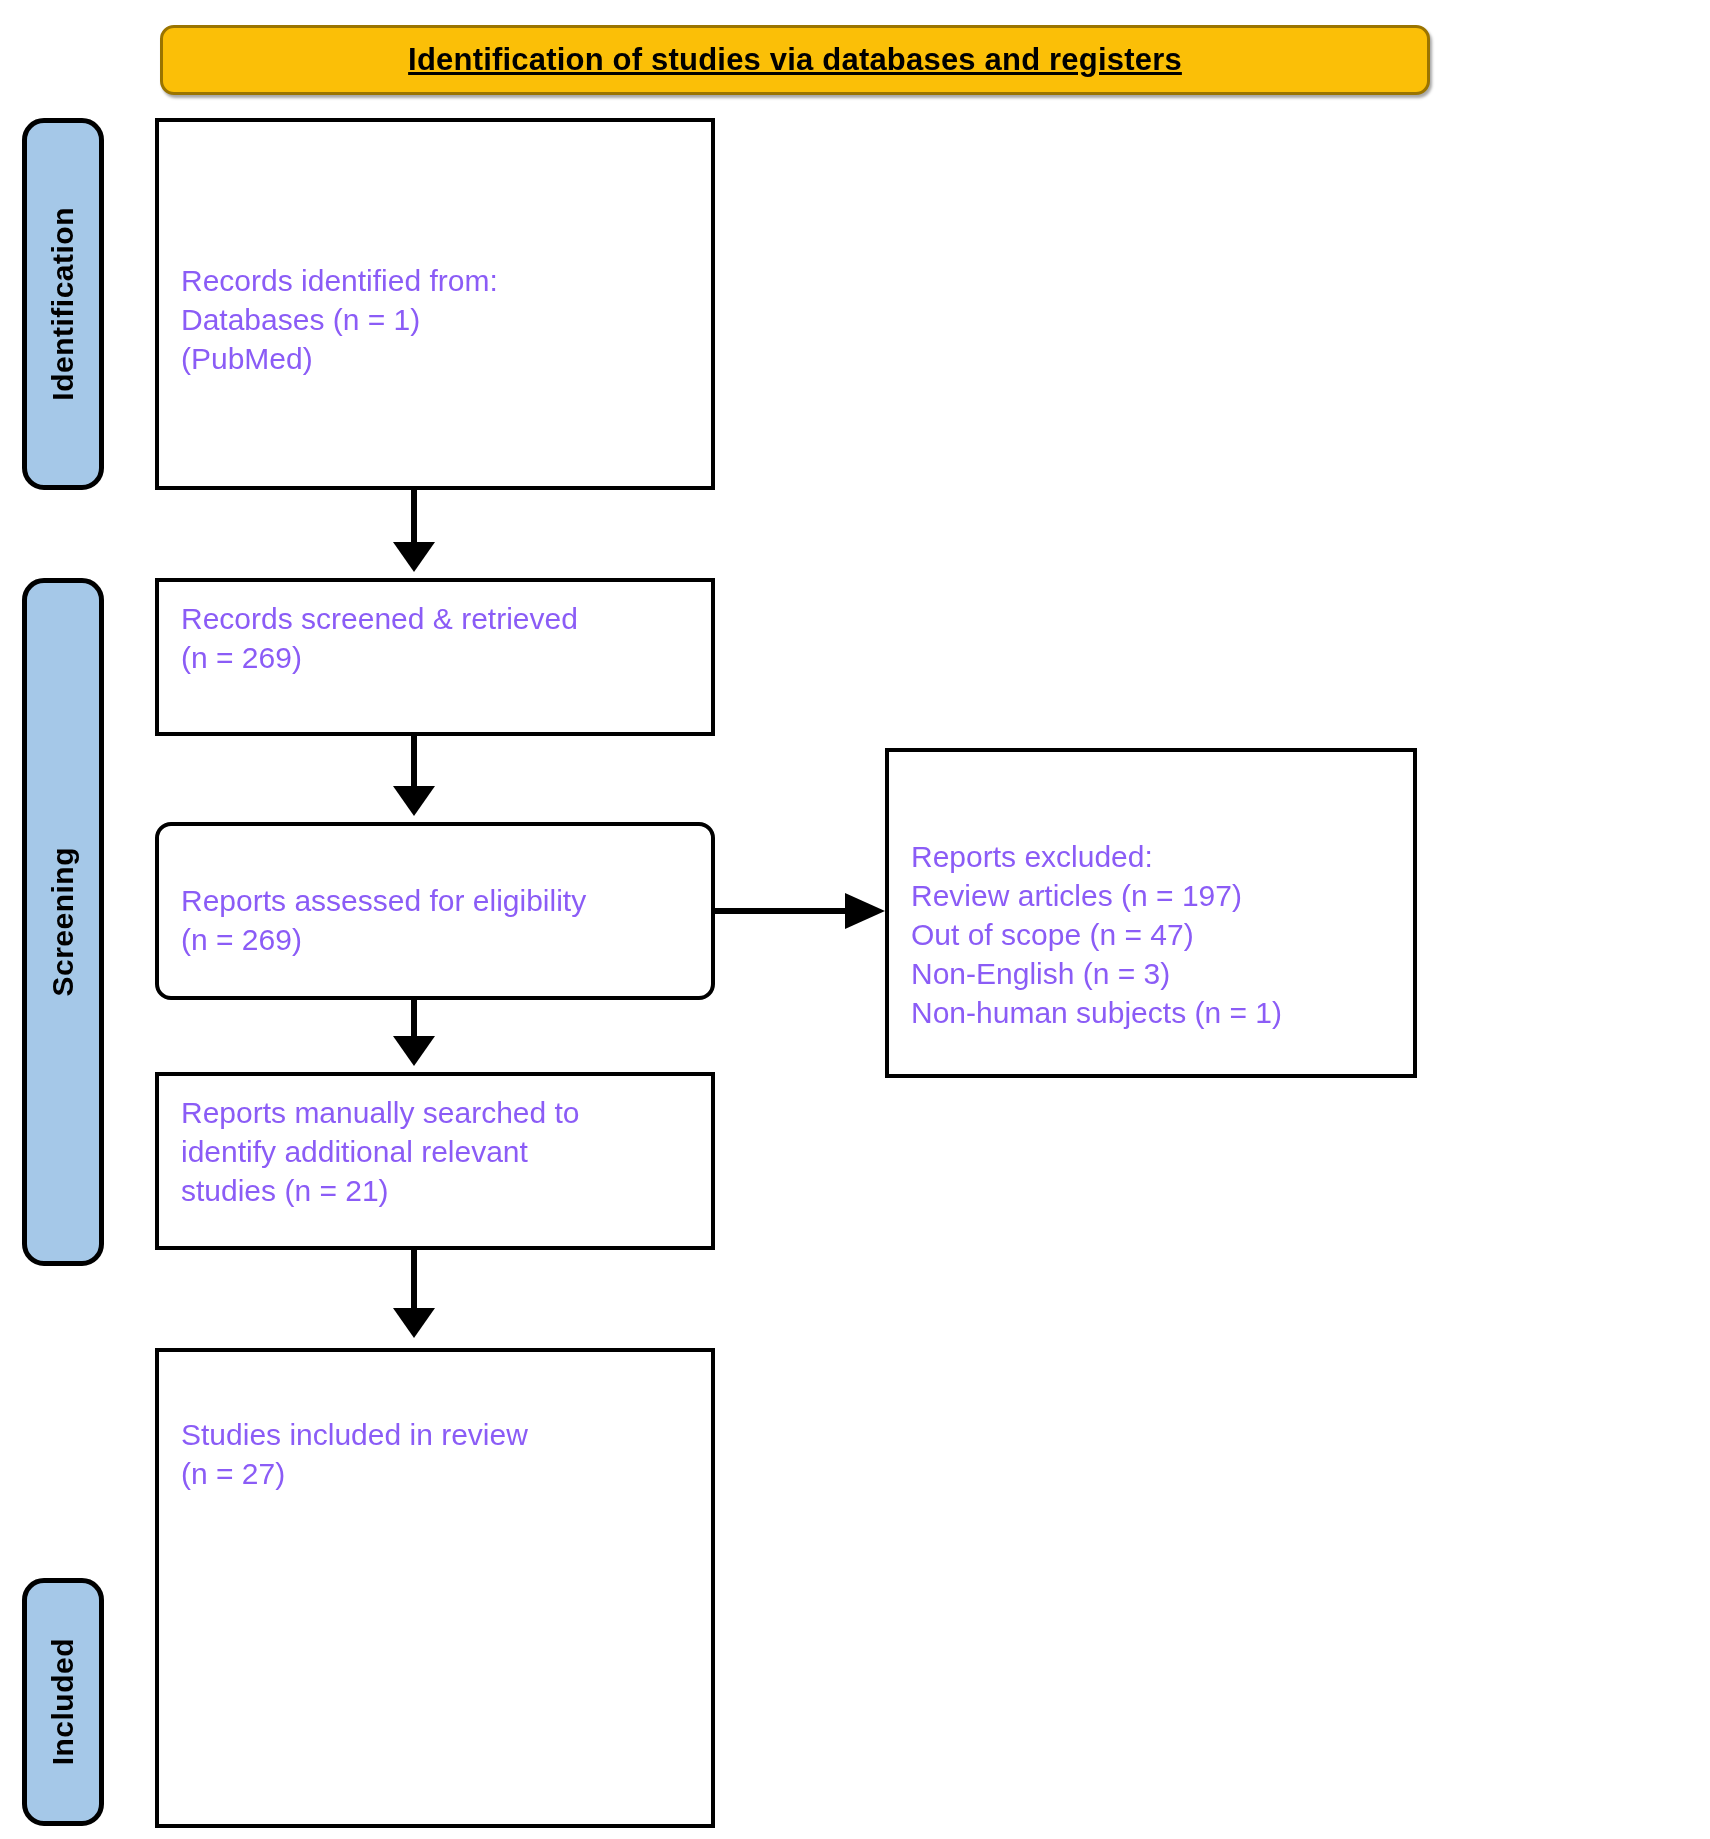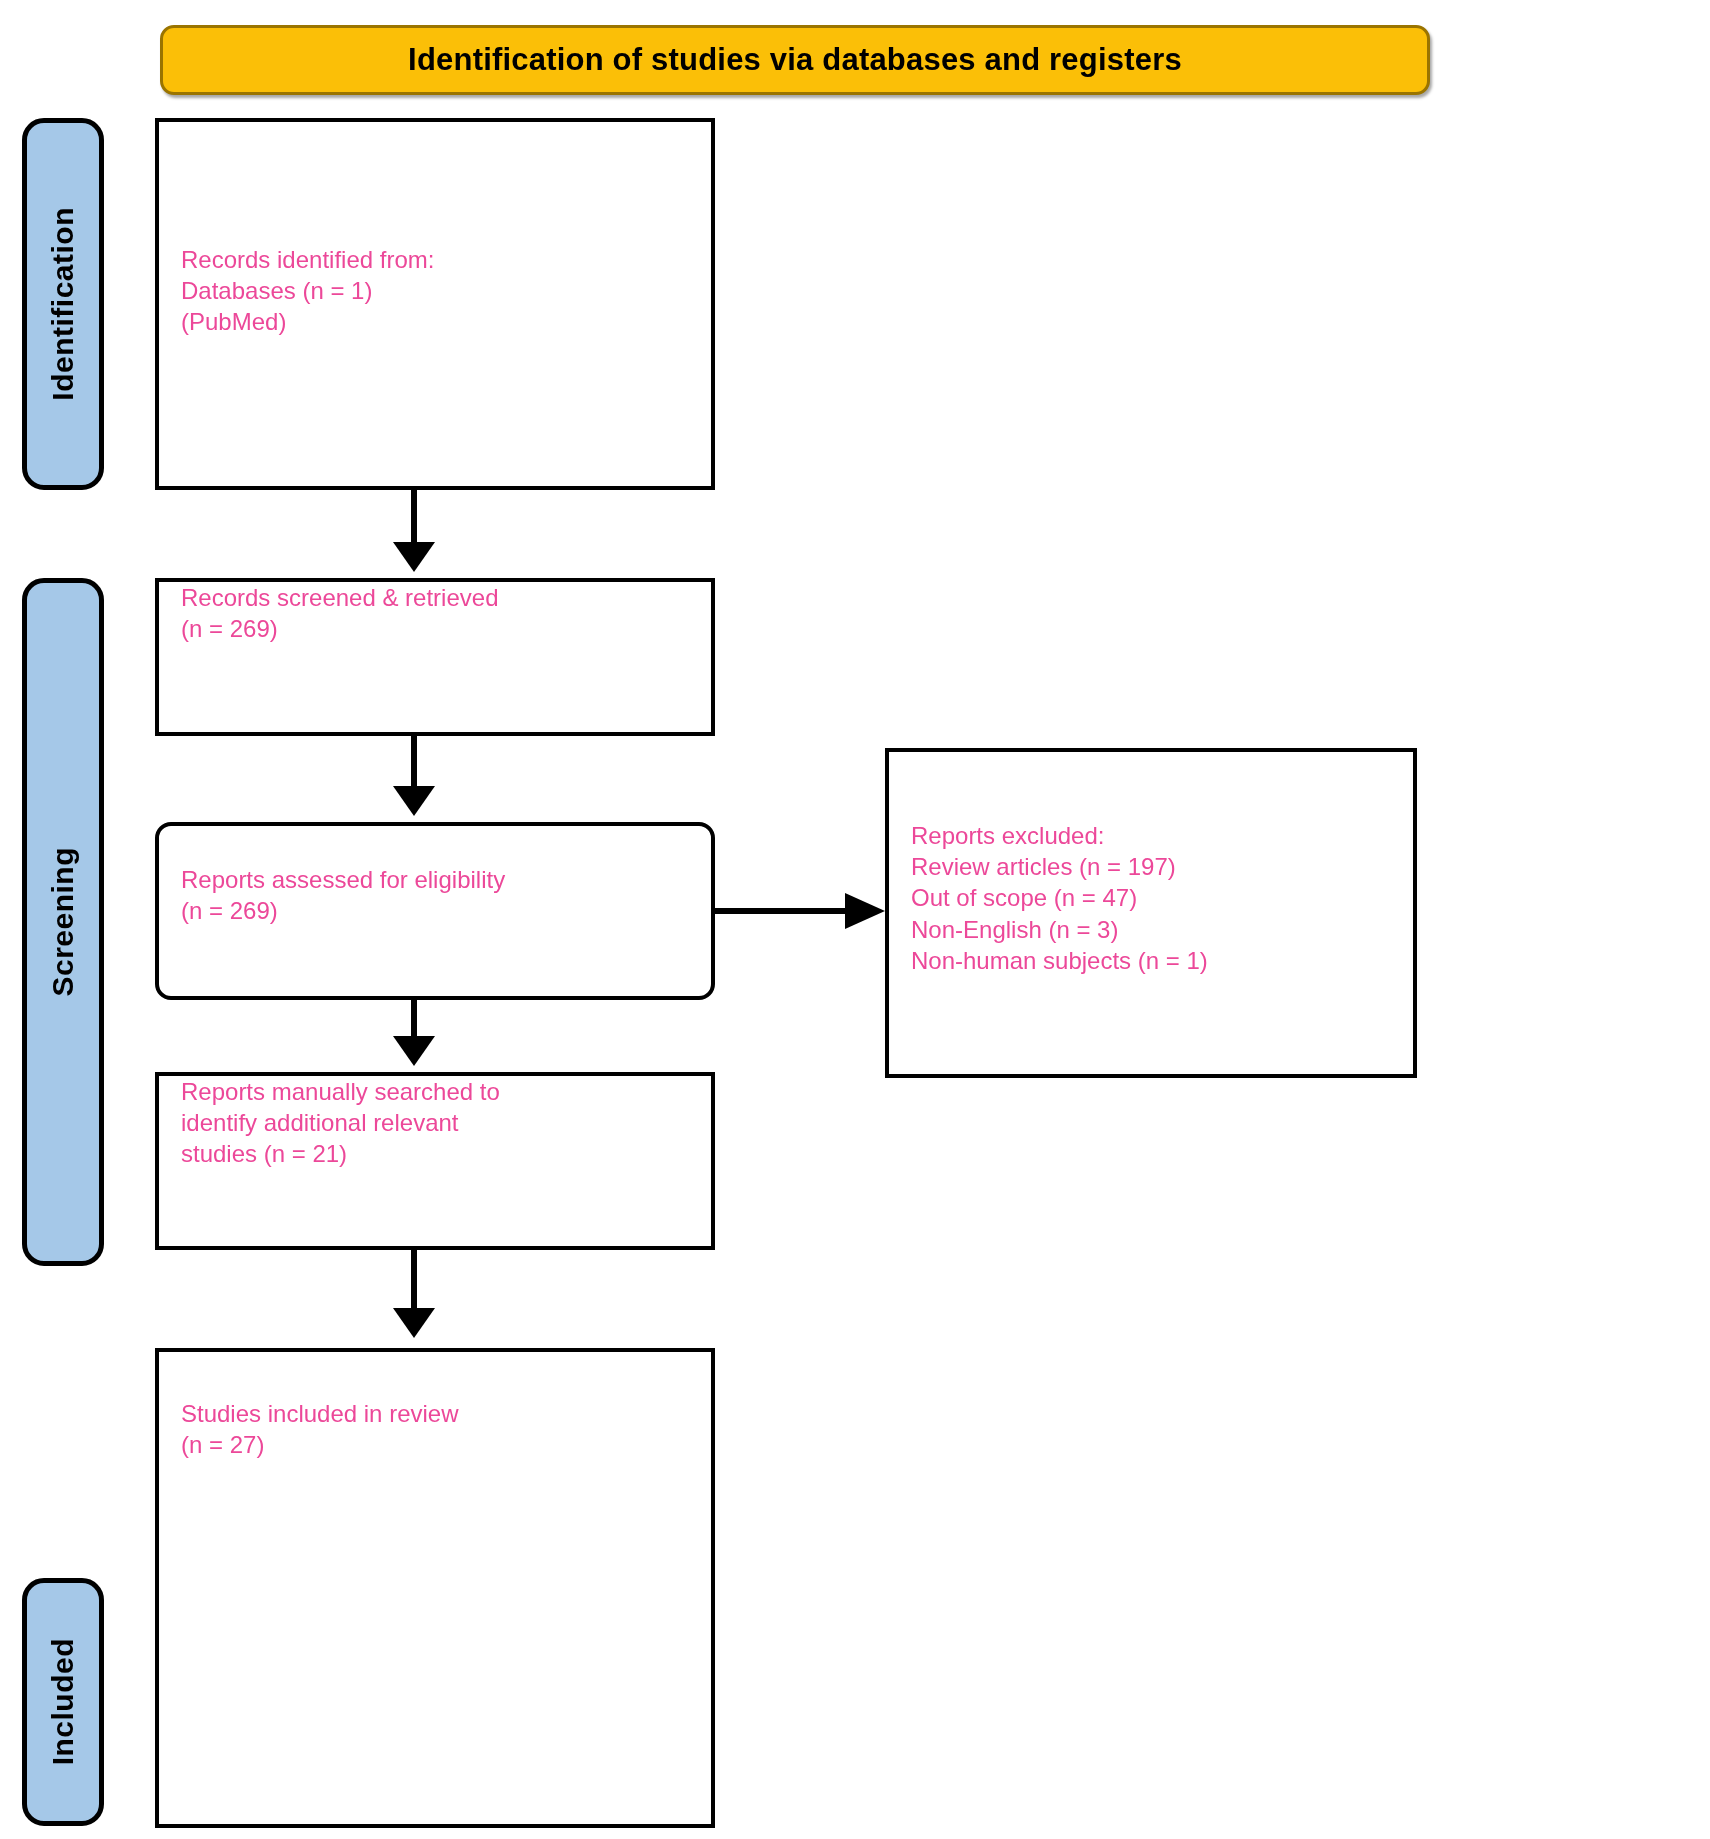--- a/index.html
+++ b/index.html
@@ -34,20 +34,21 @@
     align-items: center;
     justify-content: center;
     box-shadow: 2px 3px 3px rgba(0,0,0,0.35);
   }
   .header-banner .header-text {
     font-size: 31px;
     font-weight: bold;
     color: #000000;
     letter-spacing: 0.2px;
     line-height: 1.1;
+    text-decoration: underline;
   }
 
   
   .stage-pill {
     position: absolute;
     left: 22px;
     width: 82px;
     background: #A5C8E8;
     border: 5px solid #000000;
     border-radius: 22px;
@@ -72,25 +73,26 @@
   
   .flow-box {
     position: absolute;
     background: #ffffff;
     border: 4px solid #000000;
     box-sizing: border-box;
     display: flex;
     align-items: center;
   }
   .flow-box .box-text {
-    font-size: 24px;
+    font-size: 30px;
     line-height: 1.30;
-    color: #ec4899;
+    color: #8b5cf6;
     padding: 0 22px;
     white-space: pre-line;
+    margin-top: 17px;
   }
 
   #box-identified     { left: 155px; top: 118px;  width: 560px; height: 372px; }
   #box-screened       { left: 155px; top: 578px;  width: 560px; height: 158px; }
   #box-eligibility    { left: 155px; top: 822px;  width: 560px; height: 178px; border-radius: 16px; }
   #box-manual         { left: 155px; top: 1072px; width: 560px; height: 178px; }
   #box-included       { left: 155px; top: 1348px; width: 560px; height: 190px; }
   #box-excluded       { left: 885px; top: 748px;  width: 532px; height: 330px; }
 
   

